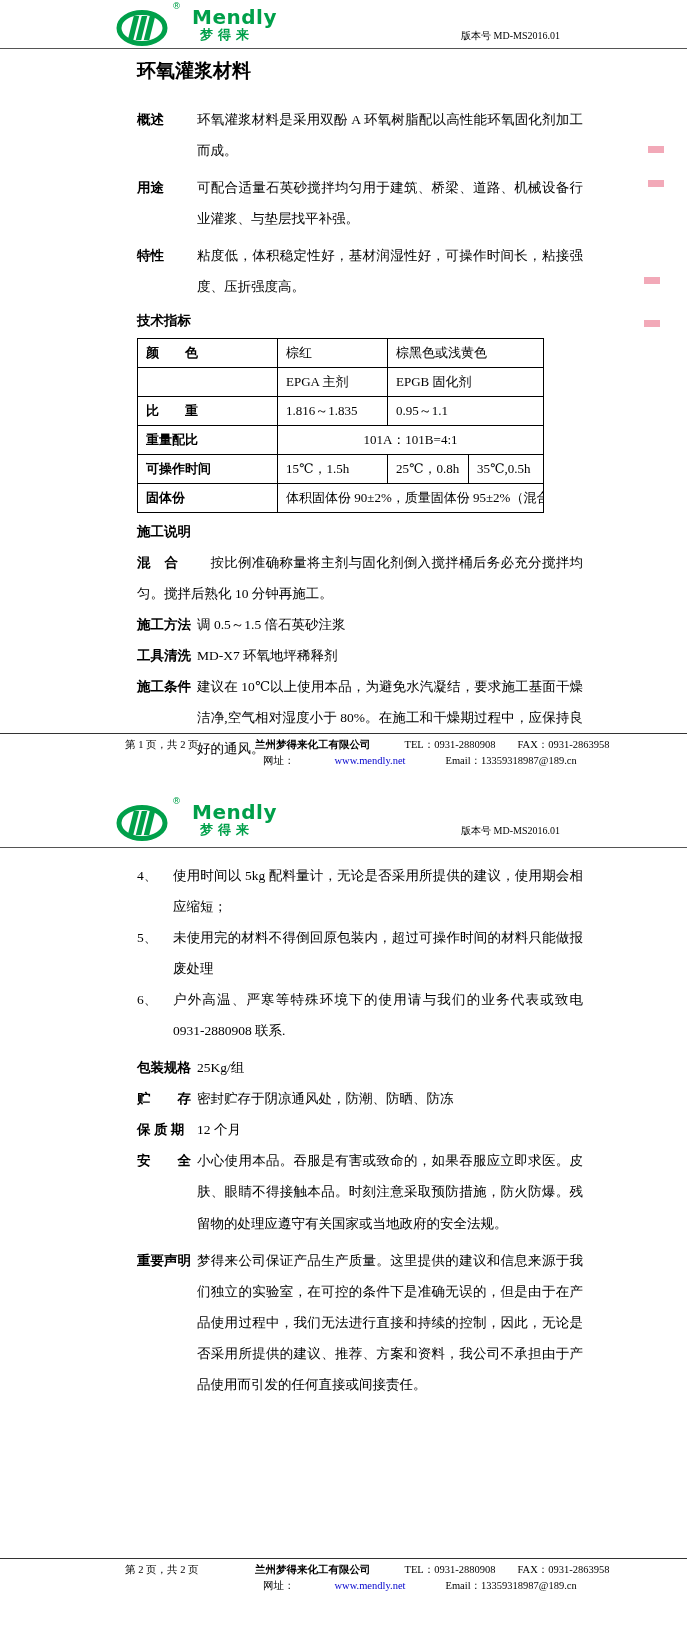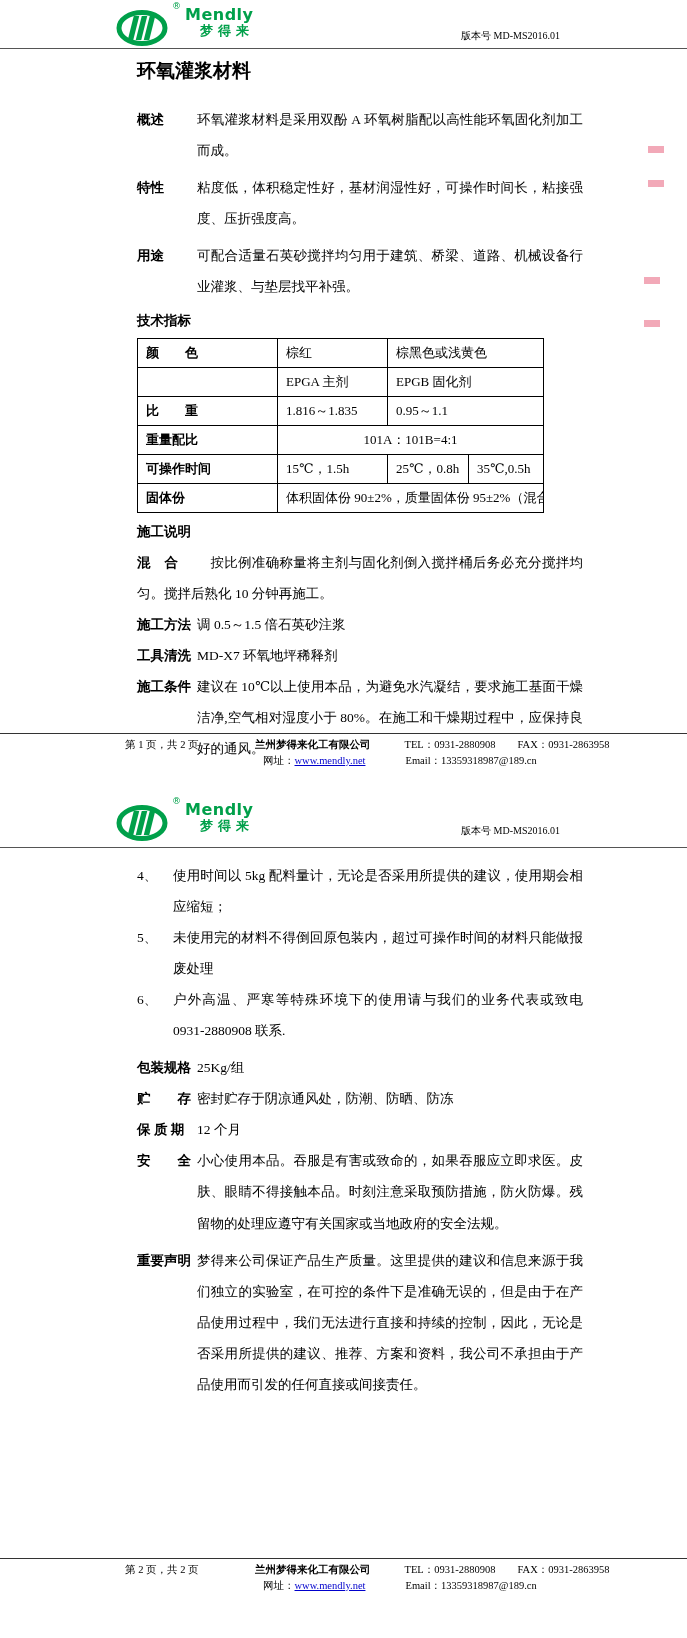--- a/index.html
+++ b/index.html
@@ -6,21 +6,21 @@
   html,body{margin:0;padding:0;background:#fff;}
   body{width:687px;font-family:"Liberation Serif","DejaVu Serif",serif;color:var(--ink);}
   .sheet{position:relative;width:687px;overflow:hidden;background:#fff;}
   #s1{height:770px;} #s2{height:868px;}
 
   
   .hdr-logo{position:absolute;left:116px;display:flex;align-items:flex-start;}
   #s1 .hdr-logo{top:7px;} #s2 .hdr-logo{top:32px;}
   .logo-mark{display:block;}
   .logo-text{margin-left:3px;}
-  .logo-en{font-family:"DejaVu Sans","Liberation Sans",sans-serif;font-weight:bold;font-size:16px;color:var(--green);line-height:1;letter-spacing:0.5px;}
+  .logo-en{font-family:"DejaVu Sans","Liberation Sans",sans-serif;font-weight:bold;font-size:20px;color:var(--green);line-height:1;letter-spacing:0.5px;margin-left:7px;}
   .logo-cn{font-size:13px;font-weight:bold;color:var(--green);letter-spacing:5px;margin-left:15px;margin-top:0;line-height:1.2;}
   .reg{font-family:"DejaVu Sans",sans-serif;font-size:9px;color:var(--green);position:relative;top:-6px;margin:0 1px 0 0;}
   .version{position:absolute;right:127px;font-size:10px;}
   #s1 .version{top:29px;} #s2 .version{top:54px;}
   .rule{position:absolute;left:0;width:687px;border:0;border-top:1.5px solid var(--line);margin:0;}
   #s1 .rule{top:48px;} #s2 .rule{top:77px;}
 
   
   .content{position:absolute;left:137px;width:446px;font-size:13.5px;}
   #s1 .content{top:54px;} #s2 .content{top:90px;}
@@ -47,21 +47,21 @@
   
   .footer{position:absolute;left:0;width:687px;font-size:10.5px;}
   #s1 .footer{top:733px;} #s2 .footer{top:788px;}
   .fline{border:0;border-top:1.2px solid #333;margin:0 0 4px 0;width:687px;}
   .frow{display:flex;padding-left:125px;align-items:baseline;}
   .fpage{width:130px;}
   .fco{font-weight:bold;margin-right:34px;}
   .ftel{margin-right:22px;}
   .frow2{display:flex;padding-left:263px;margin-top:2px;}
   .fweb{margin-right:40px;}
-  a.weblink{color:var(--link);text-decoration:underline;cursor:pointer;}
+  a.weblink{color:var(--link);cursor:pointer;margin-left:40px;}
 
   
   .mark{position:absolute;width:16px;height:7px;background:var(--pink);}
   .m1{left:648px;top:146px;} .m2{left:648px;top:180px;}
   .m3{left:644px;top:277px;} .m4{left:644px;top:320px;}
 </style>
 </head>
 <body>
 
 <section class="sheet" id="s1">
@@ -85,26 +85,26 @@
   <hr class="rule">
 
   <div class="content">
     <h1 class="title">环氧灌浆材料</h1>
 
     <div class="row">
       <span class="lbl">概述</span>
       <span class="txt">环氧灌浆材料是采用双酚 A 环氧树脂配以高性能环氧固化剂加工而成。</span>
     </div>
     <div class="row gap6">
+      <span class="lbl">用途</span>
+      <span class="txt">可配合适量石英砂搅拌均匀用于建筑、桥梁、道路、机械设备行业灌浆、与垫层找平补强。</span>
+    </div>
+    <div class="row gap6">
       <span class="lbl">特性</span>
       <span class="txt">粘度低，体积稳定性好，基材润湿性好，可操作时间长，粘接强度、压折强度高。</span>
-    </div>
-    <div class="row gap6">
-      <span class="lbl">用途</span>
-      <span class="txt">可配合适量石英砂搅拌均匀用于建筑、桥梁、道路、机械设备行业灌浆、与垫层找平补强。</span>
     </div>
 
     <div class="sec-title">技术指标</div>
 
     <table class="tech">
       <colgroup>
           <col style="width:140px">
           <col style="width:110px">
           <col style="width:81px">
           <col style="width:75px">

